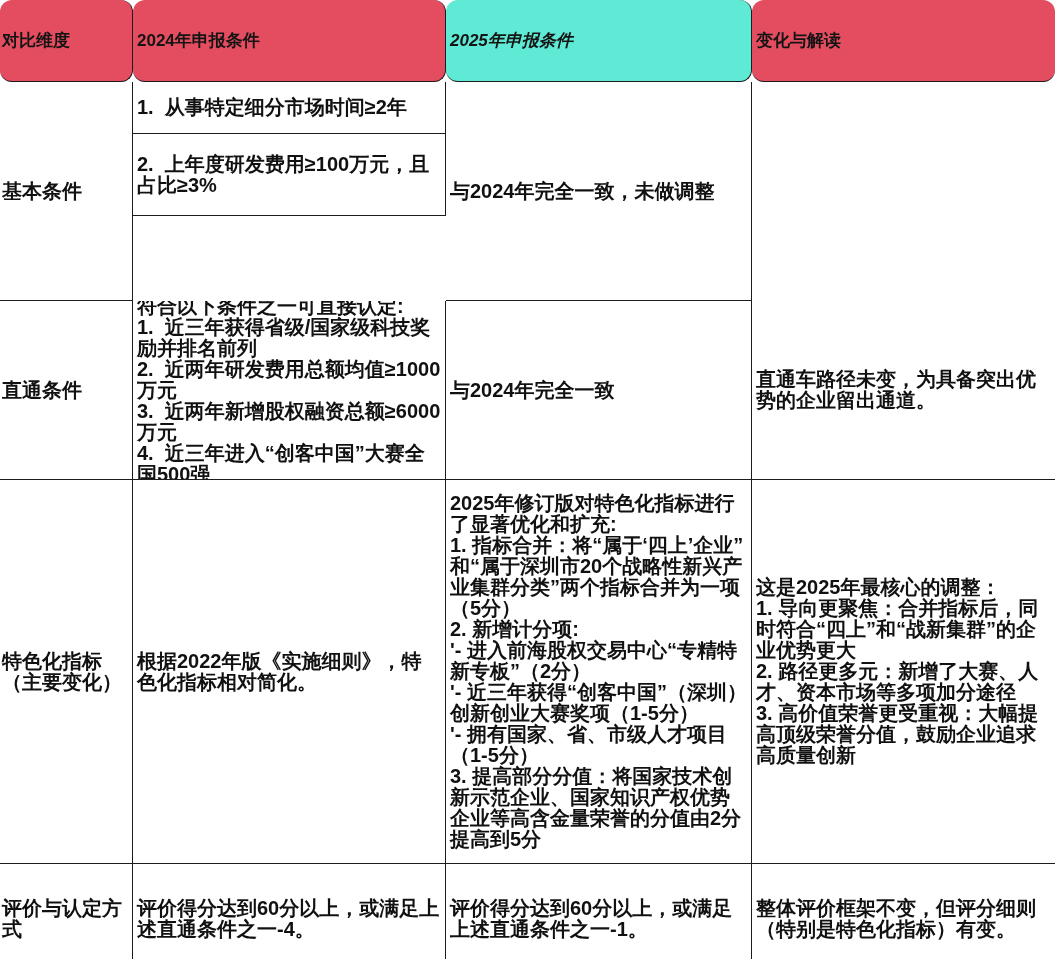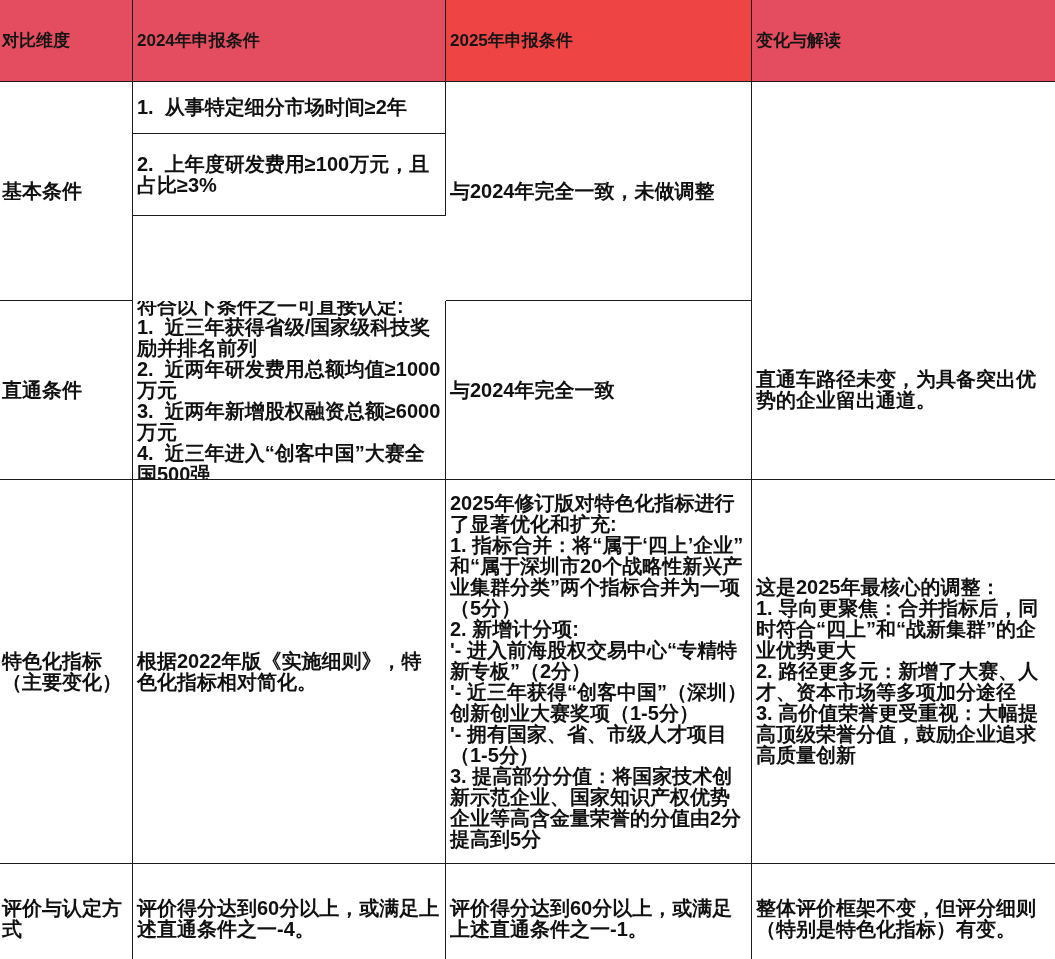--- a/index.html
+++ b/index.html
@@ -34,37 +34,37 @@
     background:#E44D5F;
     font-weight:700;
     font-size:17px;
     color:#141414;
   }
   .dim{padding-left:2px;}
   .no-r{border-right:none;}
   .no-b{border-bottom:none;}
   
   .c1{grid-column:1;} .c2{grid-column:2;} .c3{grid-column:3;} .c4{grid-column:4;}
-  .r1{grid-row:1;} .r2{grid-row:2;} .r3{grid-row:3;} .r4{grid-row:4;}
+  .r1{grid-row:1;border-radius:12px;} .r2{grid-row:2;} .r3{grid-row:3;} .r4{grid-row:4;}
   .r5{grid-row:5;} .r6{grid-row:6;} .r7{grid-row:7;}
   .rspan234{grid-row:2 / span 3;}
 </style>
 </head>
 <body>
 
 <div id="page">
   <div class="tbl">
 
     <div class="cell hdr dim c1 r1" style="background: rgb(228, 77, 95);">
       <span>对比维度</span>
     </div>
     <div class="cell hdr c2 r1" style="background: rgb(228, 77, 95);">
       <span>2024年申报条件</span>
     </div>
-    <div class="cell hdr c3 r1" style="background: #ef4444;">
+    <div class="cell hdr c3 r1" style="background: #5eead4; font-style: italic;">
       <span>2025年申报条件</span>
     </div>
     <div class="cell hdr c4 r1 no-r" style="background: rgb(228, 77, 95);">
       <span>变化与解读</span>
     </div>
 
     <div class="cell dim c1 rspan234">
       <span>基本条件</span>
     </div>
     <div class="cell c2 r2">

